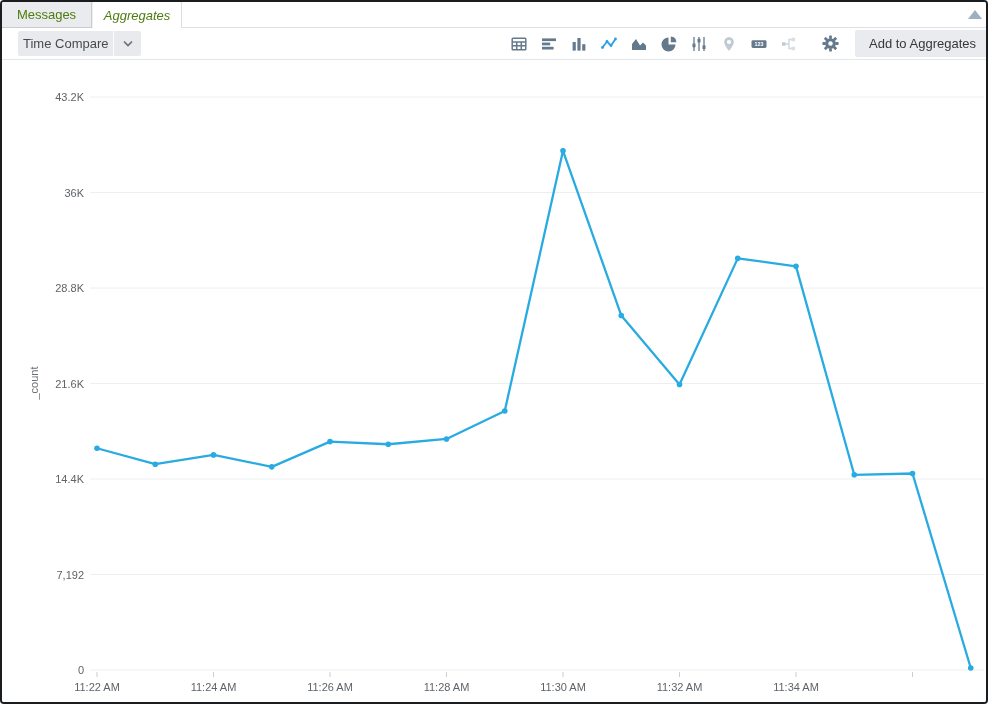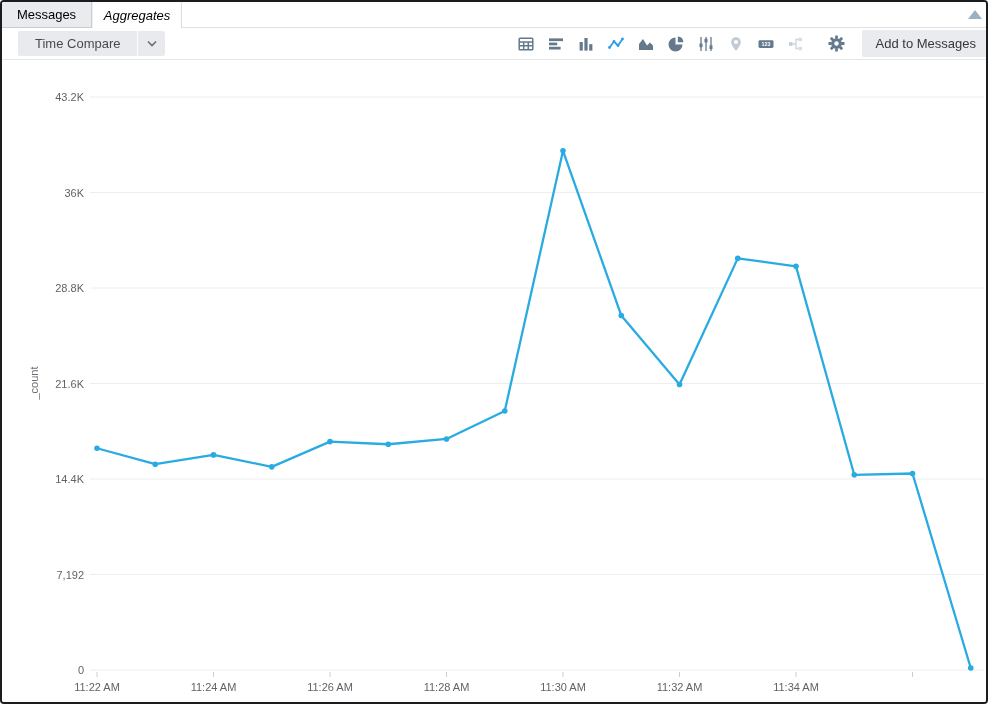--- a/index.html
+++ b/index.html
@@ -1,26 +1,26 @@
 <!DOCTYPE html>
 <html><head>
 <meta charset="utf-8">
 <style>
   html,body{margin:0;padding:0;background:#fff;font-family:"Liberation Sans",sans-serif;}
   .window{position:relative;width:988px;height:704px;box-sizing:border-box;border:2px solid #1a1d20;border-radius:4px;background:#fff;overflow:hidden;}
   
   .tabbar{position:relative;height:25px;display:flex;align-items:stretch;border-bottom:1px solid #dde1e5;background:#fff;}
-  .tab{display:flex;align-items:center;justify-content:center;width:90px;font-size:13px;color:#000000;cursor:pointer;box-sizing:border-box;}
+  .tab{display:flex;align-items:center;justify-content:center;width:90px;font-size:13px;color:#4d7c0f;cursor:pointer;box-sizing:border-box;}
   .tab.inactive{background:#e9ebee;border-right:1px solid #c9ced3;border-bottom:1px solid #c6ccd1;margin-bottom:-1px;}
   .tab.active{background:#fff;border-right:1px solid #dadee2;border-left:1px solid #eceef0;margin-bottom:-1px;z-index:2;font-style:italic;}
   .corner-triangle{position:absolute;right:4px;top:8px;width:0;height:0;border-left:7px solid transparent;border-right:7px solid transparent;border-bottom:9px solid #9db0c0;cursor:pointer;}
   
   .toolbar{height:32px;display:flex;align-items:center;border-bottom:1px solid #e4e7ea;padding:0 0 0 16px;background:#fff;box-sizing:border-box;}
   .tc-btn{display:inline-flex;align-items:stretch;height:25px;background:#e8eaed;border-radius:2px;cursor:pointer;overflow:hidden;}
-  .tc-label{display:flex;align-items:center;padding:0 17px;font-size:13px;color:#474b50;}
+  .tc-label{display:flex;align-items:center;padding:0 5px;font-size:13px;color:#474b50;}
   .tc-div{width:1px;background:#fafbfc;}
   .tc-chev{display:flex;align-items:center;justify-content:center;width:27px;}
   .spacer{flex:1;}
   .icon-btn{width:22px;height:22px;margin-left:8px;display:flex;align-items:center;justify-content:center;cursor:pointer;}
   .icon-btn.gap{margin-left:19px;}
   .ic-en{fill:#64798c;}
   .ic-en-st{stroke:#64798c;fill:none;}
   .ic-dis{fill:#bfcad3;}
   .ic-act{stroke:#2b9fe8;fill:none;}
   .ic-act-f{fill:#2b9fe8;}
@@ -145,21 +145,21 @@
           <rect x="6.7" y="0.4" width="2.6" height="3.2" rx="0.6" transform="rotate(45 8 8)"></rect>
           <rect x="6.7" y="12.4" width="2.6" height="3.2" rx="0.6" transform="rotate(45 8 8)"></rect>
           <rect x="6.7" y="0.4" width="2.6" height="3.2" rx="0.6" transform="rotate(135 8 8)"></rect>
           <rect x="6.7" y="12.4" width="2.6" height="3.2" rx="0.6" transform="rotate(135 8 8)"></rect>
         </g>
         <circle cx="8" cy="8" r="2.1" fill="#ffffff"></circle>
       </svg>
     </div>
 
     <div class="add-dash">
-      <span>Add to Messages</span>
+      <span>Add to Aggregates</span>
     </div>
   </div>
 
   <div class="chart-wrap">
     <svg id="chart-svg" width="984" height="644" viewBox="0 0 984 644">
         <line x1="88" y1="610" x2="982" y2="610" stroke="#eceef0" stroke-width="1"></line>
         <text x="82" y="614" text-anchor="end" class="axis-text">0</text>
         <line x1="88" y1="514.5" x2="982" y2="514.5" stroke="#eceef0" stroke-width="1"></line>
         <text x="82" y="518.5" text-anchor="end" class="axis-text">7,192</text>
         <line x1="88" y1="419" x2="982" y2="419" stroke="#eceef0" stroke-width="1"></line>

